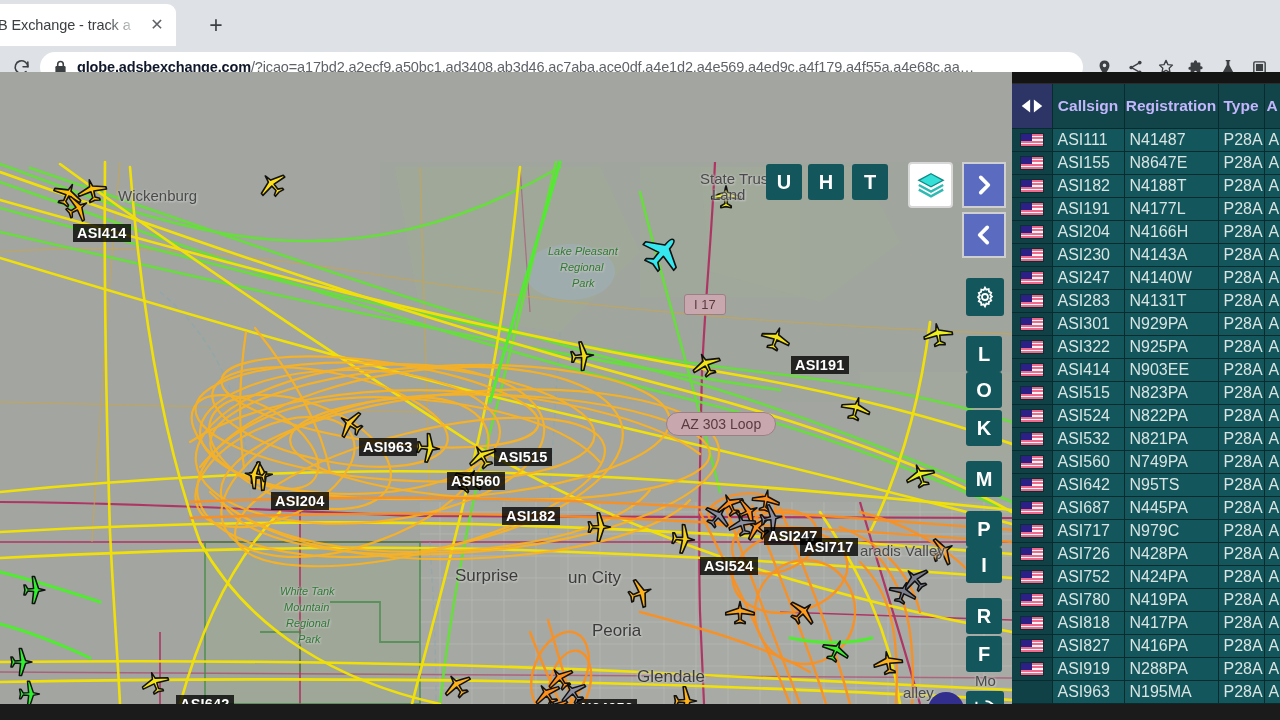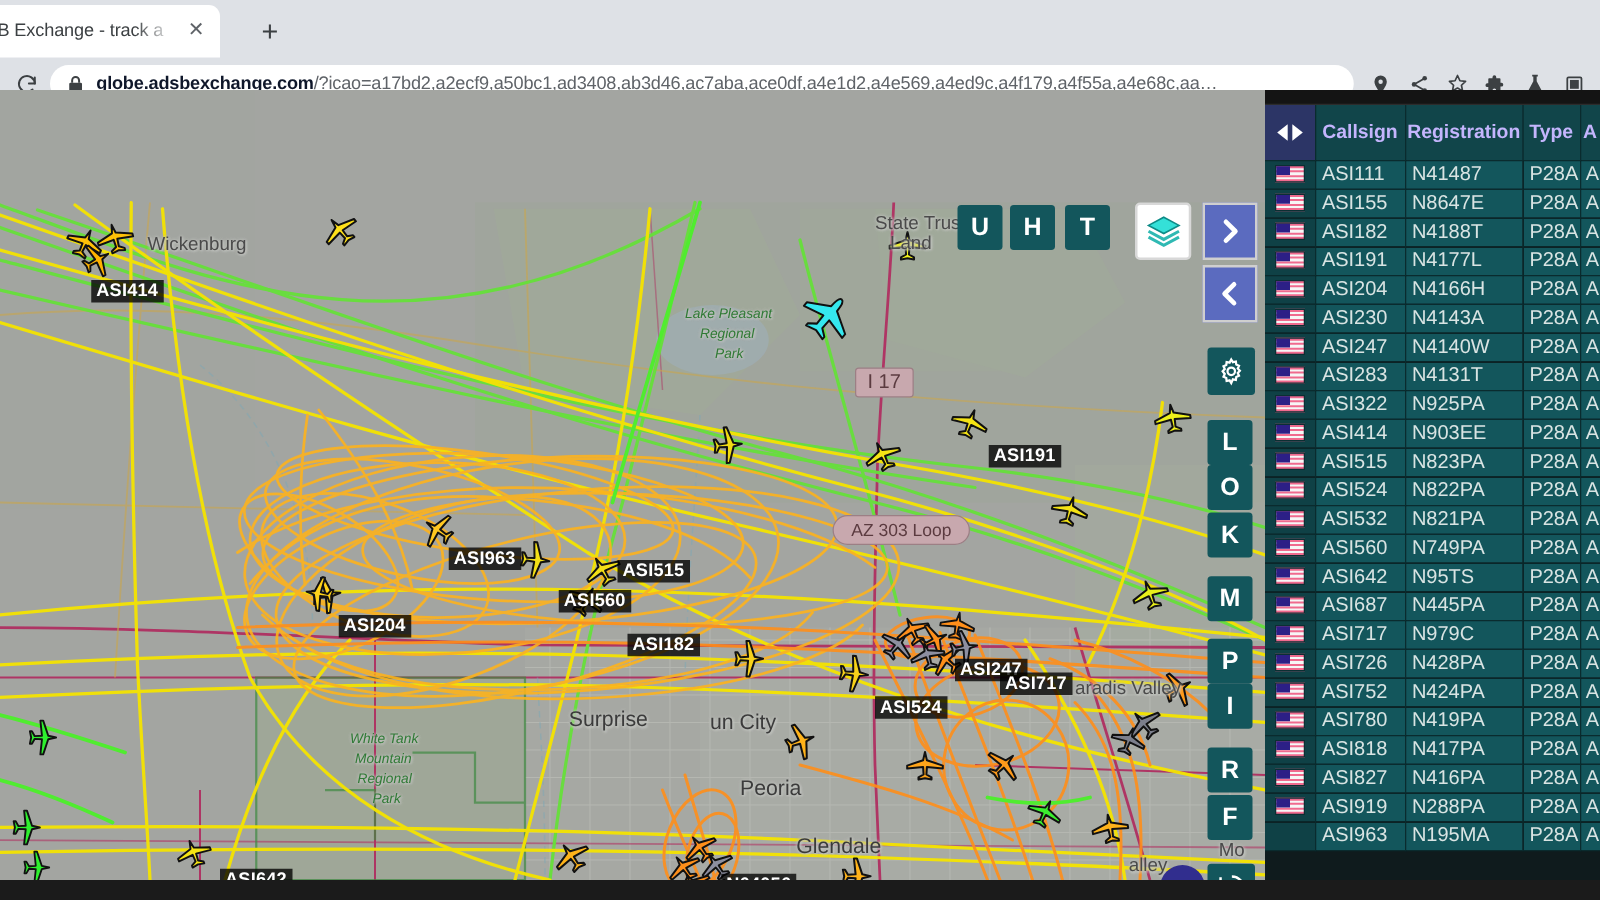--- a/index.html
+++ b/index.html
@@ -64,21 +64,21 @@
   .mlabel {
     position: absolute; color: #4a4a4a; font-size: 15px; white-space: nowrap;
     text-shadow: 0 0 3px #bdbfbb, 0 0 3px #bdbfbb, 1px 1px 2px #c9cbc7;
     pointer-events: none;
   }
   .mlabel.park { color: #2f7a35; font-style: italic; font-size: 11px; text-align: center; line-height: 15px; }
   .mlabel.big { font-size: 17px; color: #3b3b3b; }
 
   .shield {
     position: absolute; background: #c8a8ae; border: 1px solid #9c7f85;
-    border-radius: 3px; color: #5b3b40; font-size: 16px;
+    border-radius: 3px; color: #5b3b40; font-size: 13px;
     padding: 2px 9px; white-space: nowrap;
   }
   .shield.lg { border-radius: 13px; padding: 3px 14px; font-size: 14px; }
 
   
   .tag {
     position: absolute; background: rgba(0,0,0,.78); color: #fff;
     font-size: 14.5px; font-weight: bold; padding: 1px 4px; white-space: nowrap;
     letter-spacing: .2px; pointer-events: none;
   }
@@ -619,20 +619,27 @@
           </tr>
           <tr>
             <td class="flag"><span class="usflag"></span></td>
             <td class="callsign">ASI283</td>
             <td class="reg">N4131T</td>
             <td class="type">P28A</td>
             <td class="extra">A</td>
           </tr>
           <tr>
             <td class="flag"><span class="usflag"></span></td>
+            <td class="callsign">ASI301</td>
+            <td class="reg">N929PA</td>
+            <td class="type">P28A</td>
+            <td class="extra">A</td>
+          </tr>
+          <tr>
+            <td class="flag"><span class="usflag"></span></td>
             <td class="callsign">ASI322</td>
             <td class="reg">N925PA</td>
             <td class="type">P28A</td>
             <td class="extra">A</td>
           </tr>
           <tr>
             <td class="flag"><span class="usflag"></span></td>
             <td class="callsign">ASI414</td>
             <td class="reg">N903EE</td>
             <td class="type">P28A</td>

